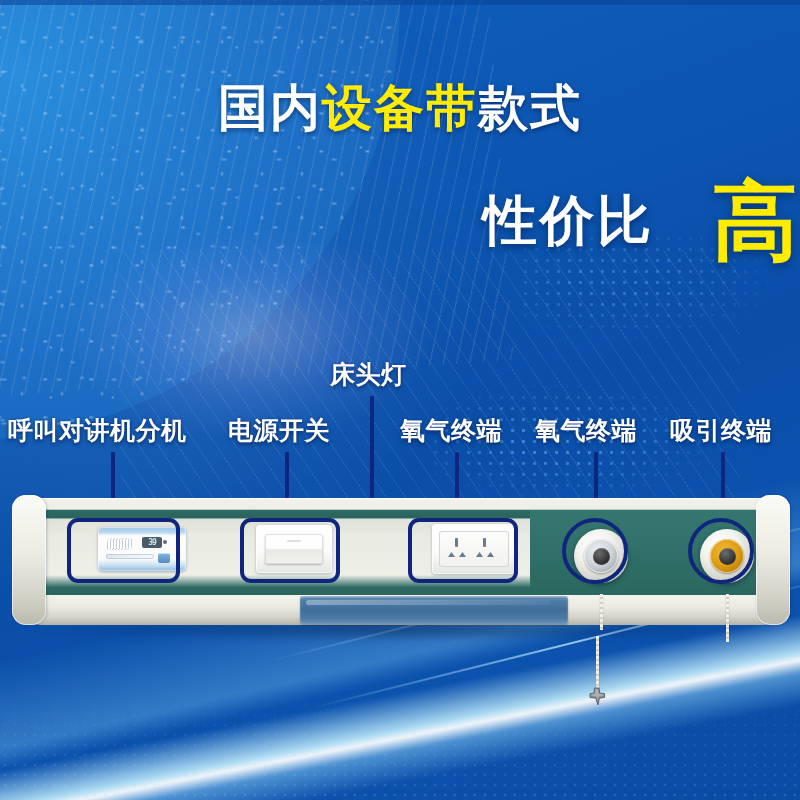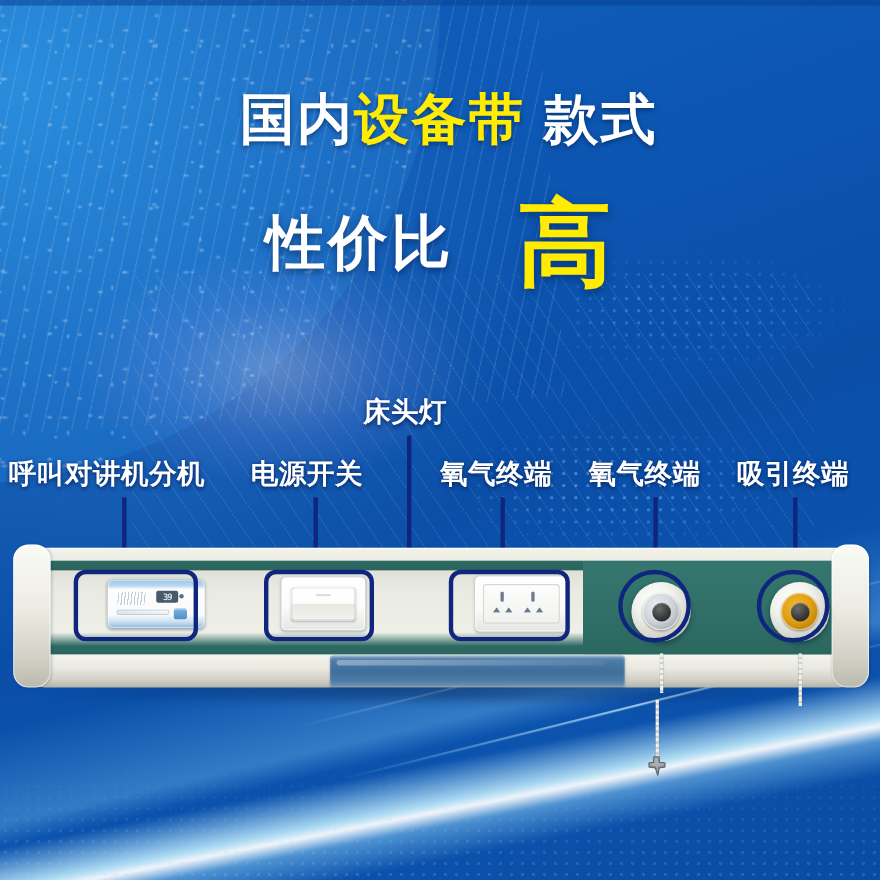--- a/index.html
+++ b/index.html
@@ -80,23 +80,23 @@
             mask-image:linear-gradient(to bottom, rgba(0,0,0,.1), rgba(0,0,0,.8));
   }
   .topbar{position:absolute;left:0;top:0;width:800px;height:5px;background:#0a3f93;opacity:.55;}
 
   
   .headline{position:absolute;left:0;top:82px;width:800px;text-align:center;}
   .hl-line1{
     font-size:50px;font-weight:bold;letter-spacing:2px;line-height:1.05;white-space:nowrap;
     text-shadow:0 2px 5px rgba(0,20,60,.55);
   }
-  .hl-white{color:#ffffff;margin-left:16px;}
+  .hl-white{color:#ffffff;}
   .hl-yellow{color:#ffec00;margin-top:28px;}
-  .hl-line2{position:absolute;left:0;top:70px;width:800px;text-align:center;white-space:nowrap;font-family:Liberation Mono, monospace;}
+  .hl-line2{position:absolute;left:0;top:70px;width:800px;text-align:right;white-space:nowrap;font-family:Liberation Mono, monospace;}
   .hl-big-white{
     font-size:54px;font-weight:bold;color:#ffffff;letter-spacing:3px;
     text-shadow:0 3px 7px rgba(0,20,60,.55);
   }
   .hl-gao{
     font-size:86px;font-weight:bold;color:#ffec00;letter-spacing:2px;margin-left:58px;
     text-shadow:0 3px 8px rgba(0,25,70,.55);position:relative;top:12px;
   }
 
   

